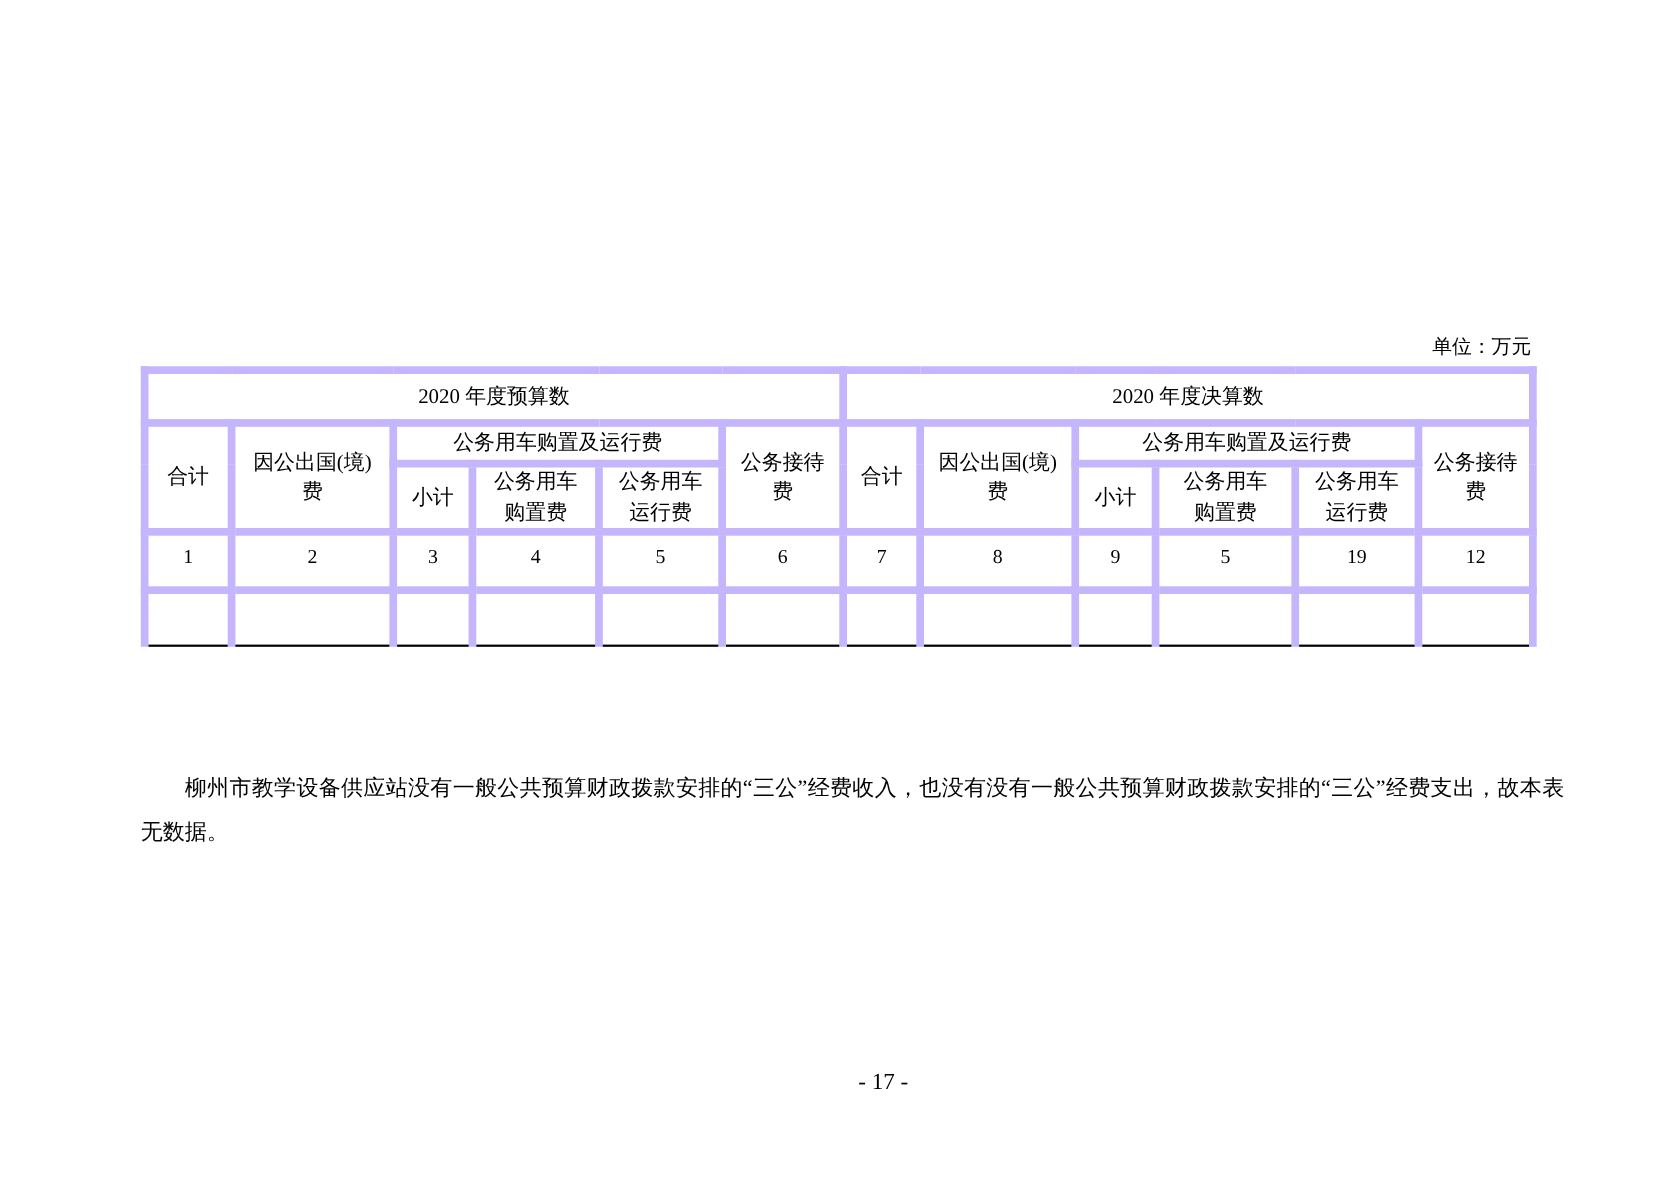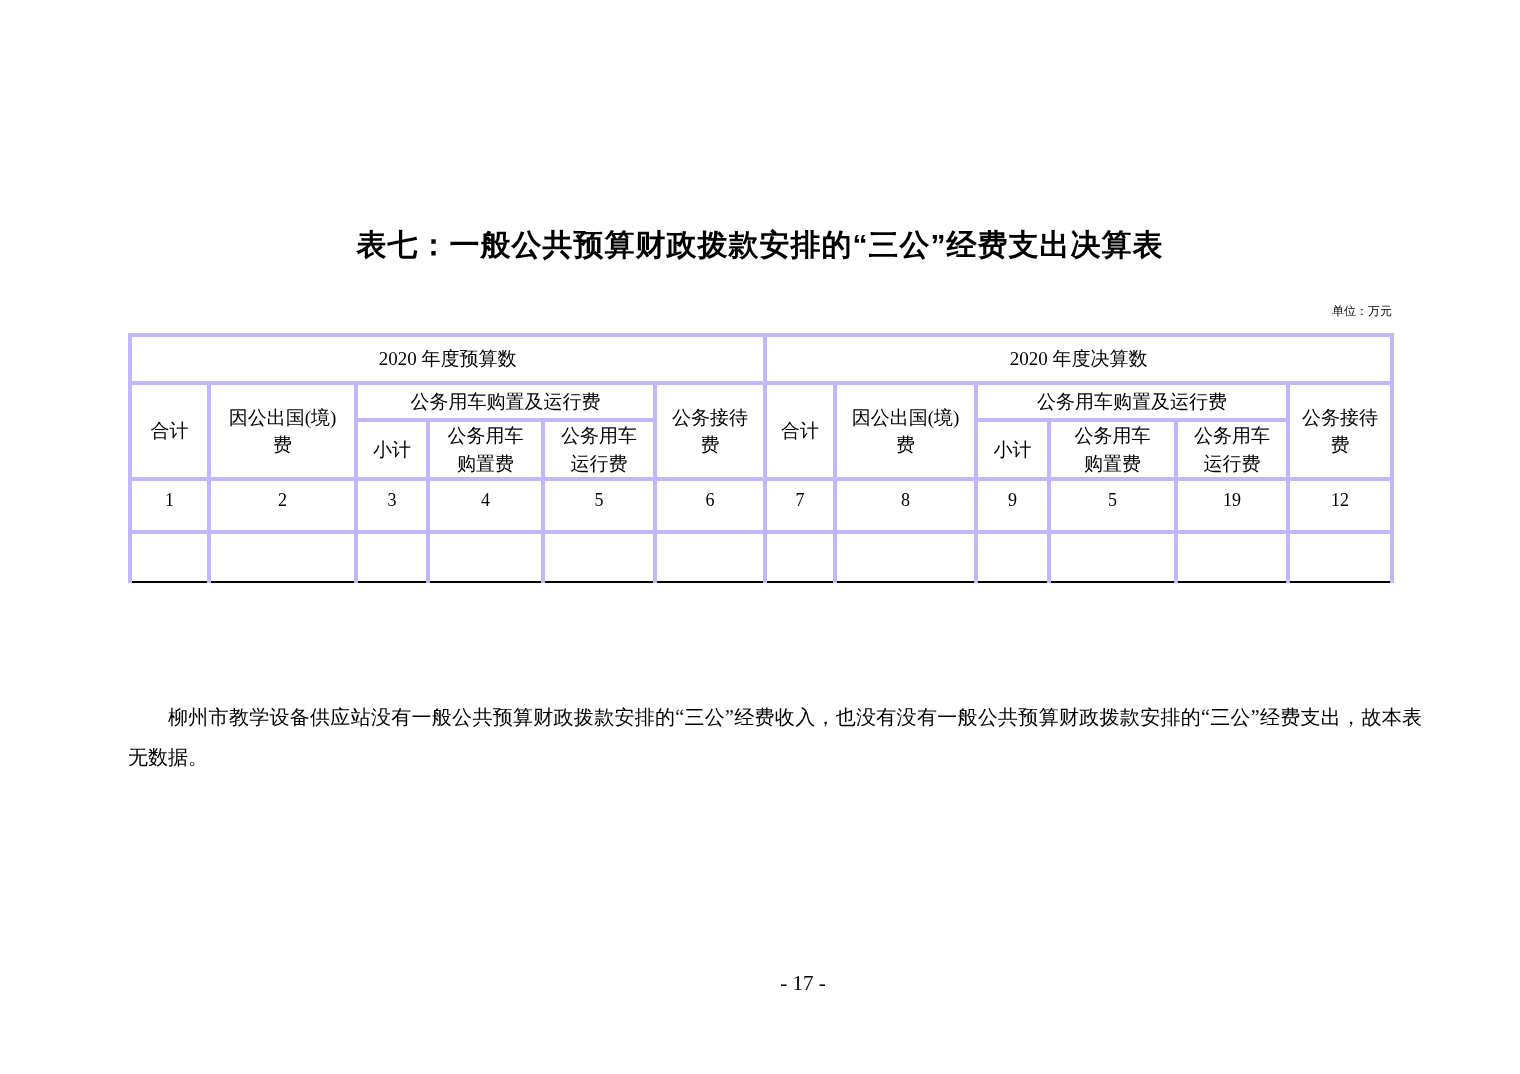--- a/index.html
+++ b/index.html
@@ -21,33 +21,33 @@
     font-family: "Liberation Sans", "DejaVu Sans", sans-serif;
     font-weight: 700;
     font-size: 30px;
     letter-spacing: 1px;
     color: #000000;
   }
   .unit-label {
     position: absolute;
     top: 303px;
     right: 128px;
-    font-size: 12px;
+    font-size: 18px;
     color: #000000;
   }
   table.budget-table {
     position: absolute;
     top: 333px;
     left: 128px;
     width: 1262px;
     border-collapse: collapse;
     table-layout: fixed;
   }
   table.budget-table td {
-    border: 4px solid #c4b5fd;
+    border: 7px solid #c4b5fd;
     text-align: center;
     vertical-align: middle;
     font-size: 19px;
     padding: 0;
     line-height: 1.45;
     overflow: hidden;
   }
   tr.row-group    { height: 48px; }
   tr.row-head-top { height: 37px; }
   tr.row-head-sub { height: 59px; margin-top: 30px; }
@@ -90,21 +90,20 @@
     text-align: center;
     font-size: 21px;
     padding-left: 43px;
   }
 </style>
 </head>
 <body>
 
 <div class="page">
 
-  <div class="doc-title">表七：一般公共预算财政拨款安排的“三公”经费支出决算表</div>
 
   <div class="unit-label">单位：万元</div>
 
   <table class="budget-table">
     <colgroup>
       <col style="width:79px">
         <col style="width:147px">
         <col style="width:72px">
       <col style="width:115px">
         <col style="width:112px">

